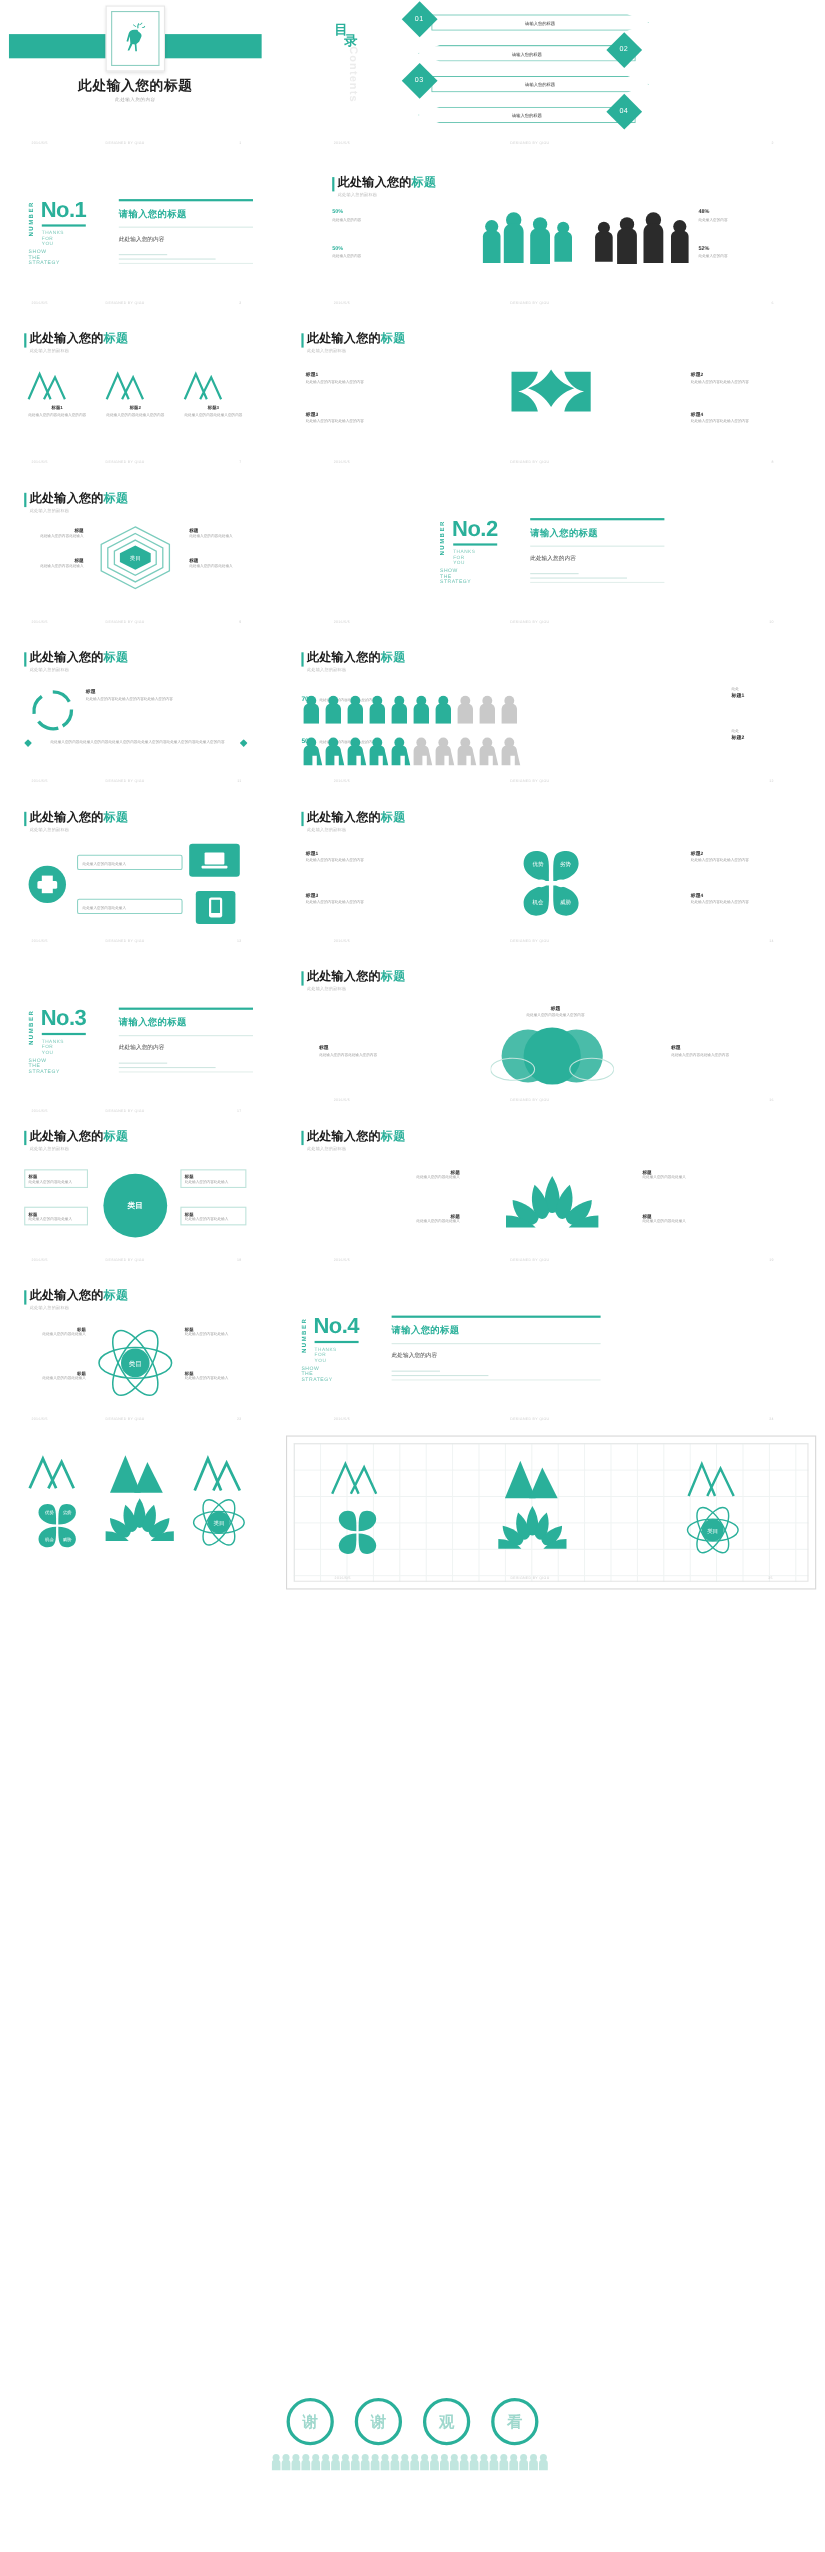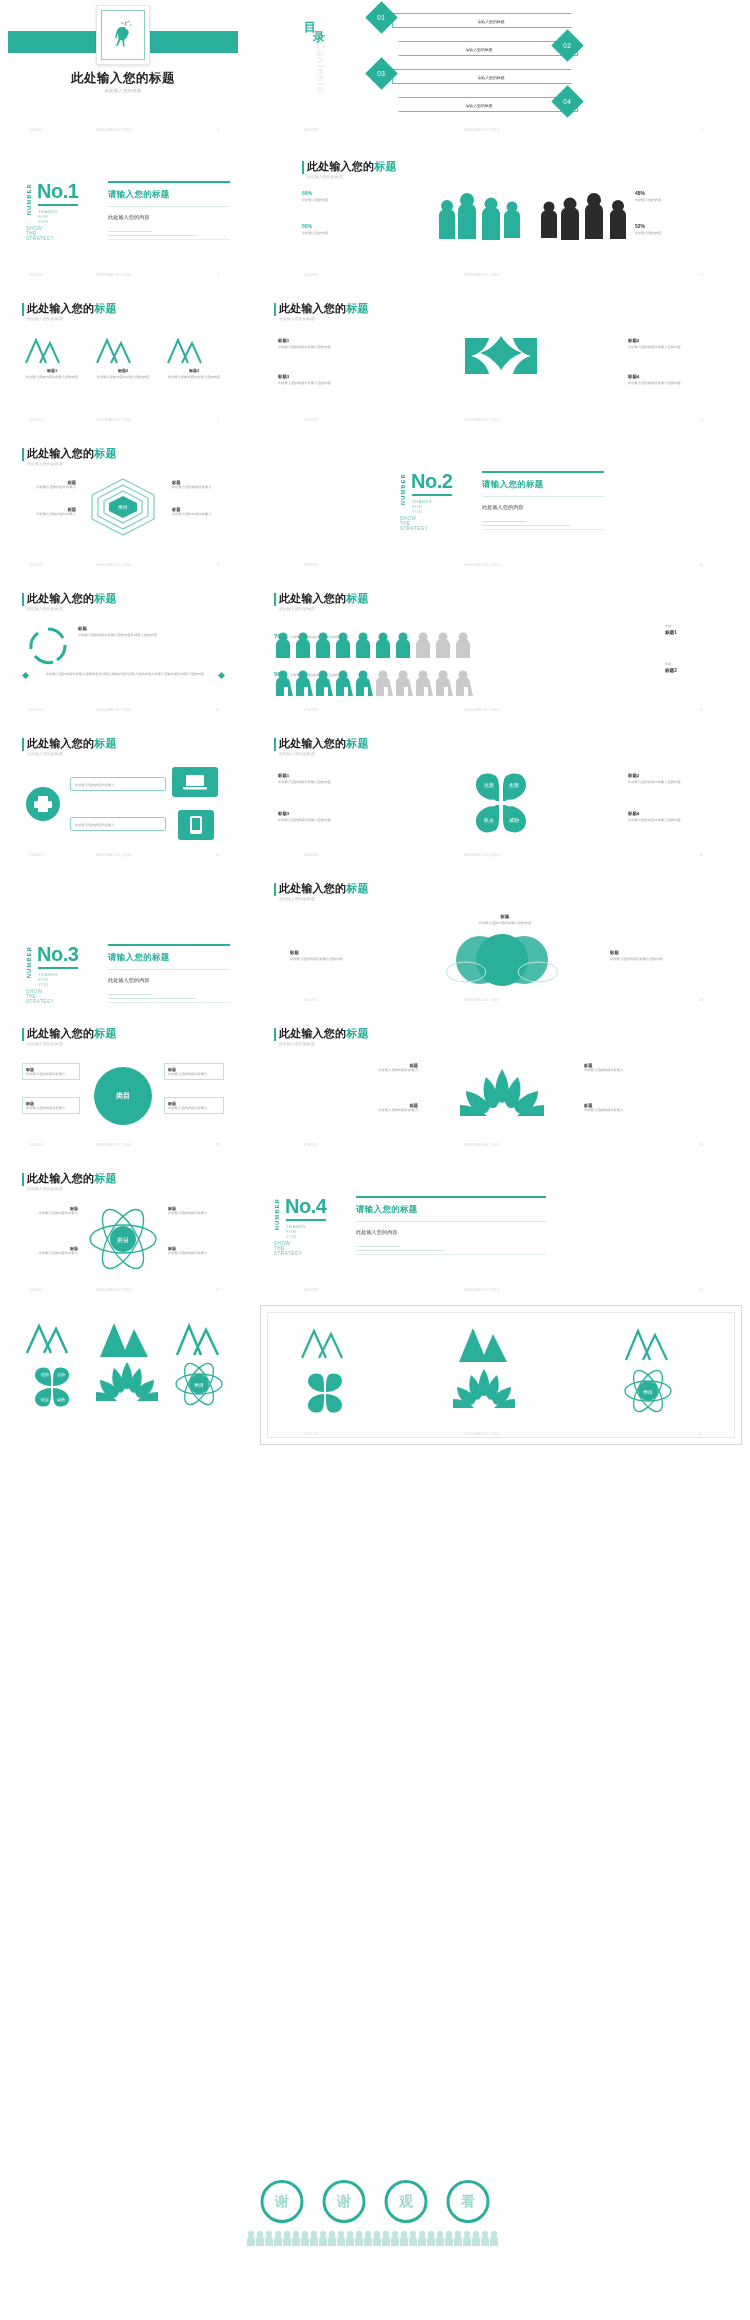--- a/index.html
+++ b/index.html
@@ -693,21 +693,21 @@
         </g>
       </svg>
     </div>
     <div class="foot">
       <span class="f-date">2016/5/5</span>
       <span class="f-by">DESIGNED BY QIGU</span>
       <span class="f-pg">14</span>
     </div>
   </div>
 
-  <div class="slide col-l w-l" style="top:908px;height:140px;text-decoration:underline;">
+  <div class="slide col-l w-l" style="top:880px;height:140px;text-decoration:underline;">
     <div class="sec">
       <div class="sec-number">NUMBER</div>
       <div class="sec-no">No.3</div>
       <div class="sec-no-ul"></div>
       <div class="sec-thanks">THANKS FOR YOU</div>
       <div class="sec-strategy">SHOW THE STRATEGY</div>
       <div class="sec-right">
         <div class="sec-topbar"></div>
         <div class="sec-title">请输入您的标题</div>
         <div class="sec-rule"></div>

